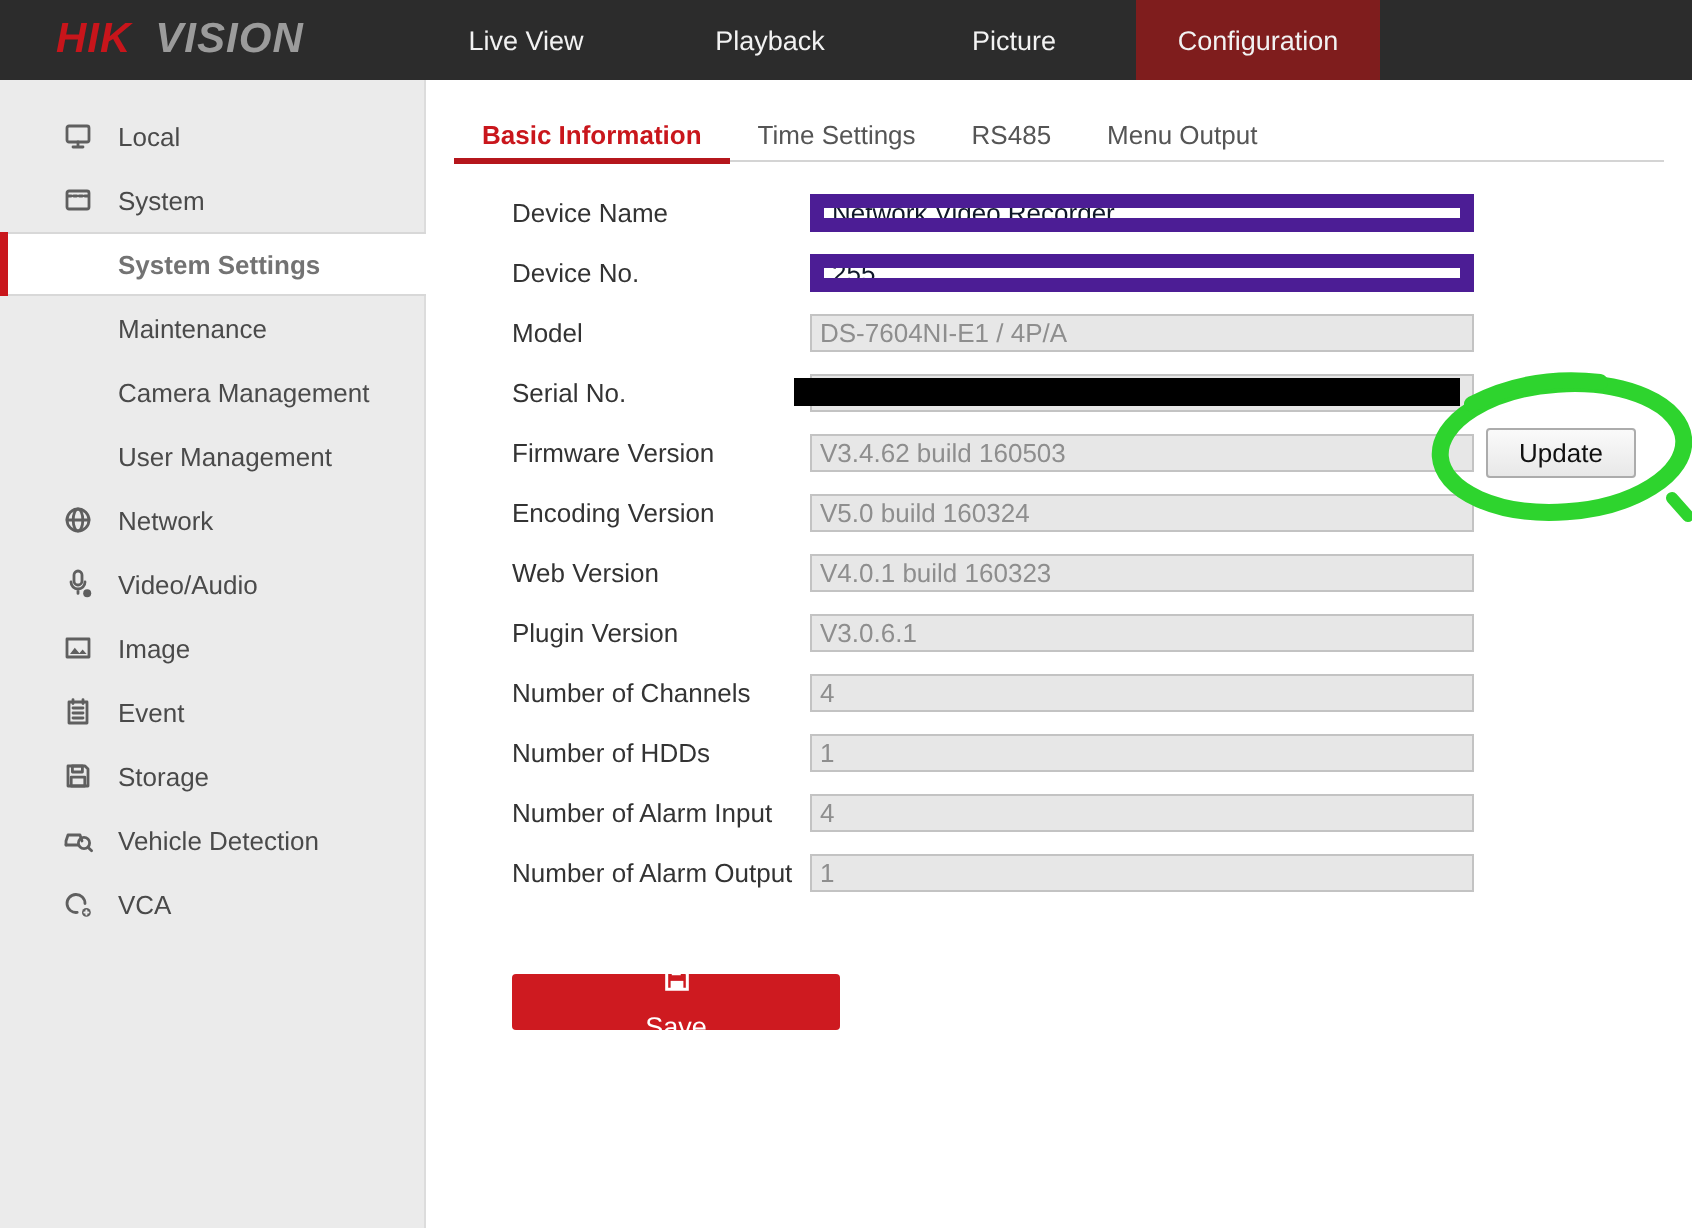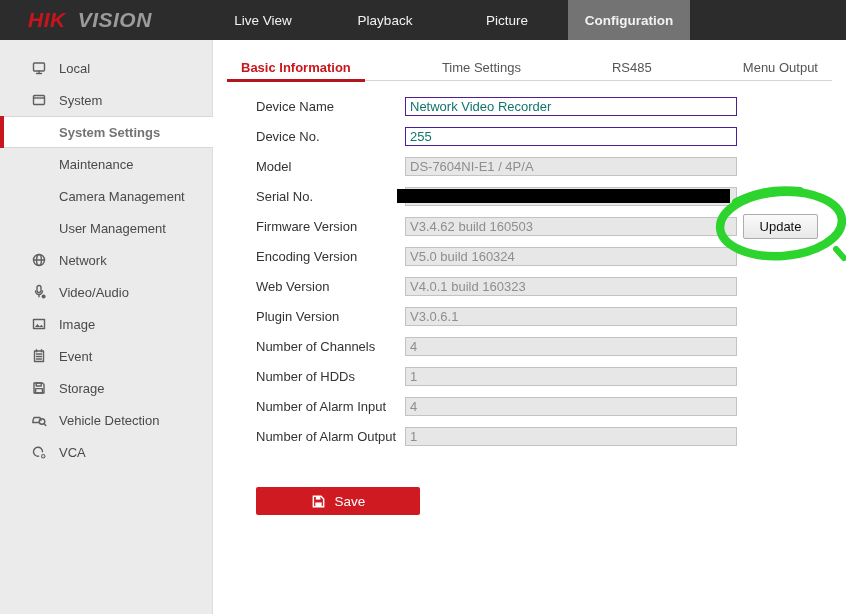--- a/index.html
+++ b/index.html
@@ -8,63 +8,63 @@
 
   
   .topbar { height:40px; background:#2c2c2c; display:flex; align-items:stretch; }
   .logo { width:202px; display:flex; align-items:center; padding-left:28px;
           font-style:italic; font-weight:bold; font-size:21px; letter-spacing:.5px;gap:12px; }
   .logo-hik { color:#c8151b; }
   .logo-vision { color:#9b9b9b; }
   .topnav { display:flex; }
   .nav-item { width:122px; display:flex; align-items:center; justify-content:center;
               color:#f2f2f2; font-size:13.5px; cursor:pointer; }
-  .nav-item.active { background:#737373; font-weight:bold; }
+  .nav-item.active { background:#7f1d1d; font-weight:normal; }
 
   
   .body { display:flex; height:574px; }
   .sidebar { width:213px; background:#ebebeb; border-right:1px solid #dcdcdc;
              padding-top:12px; flex:none; }
   .side-item { height:32px; display:flex; align-items:center; color:#4a4a4a;
                font-size:13px; position:relative; cursor:pointer; }
   .side-item .icon { width:17px; height:16px; margin-left:30px; margin-right:12px;
                      display:flex; align-items:center; justify-content:center; flex:none; }
   .side-item.sub { padding-left:59px; }
   .side-item.active { background:#fff; border-top:1px solid #d8d8d8; border-bottom:1px solid #d8d8d8;
                       color:#737373; font-weight:bold; width:214px; }
   .side-item.active::before { content:""; position:absolute; left:0; top:-1px; bottom:-1px;
                               width:4px; background:#c9161c; }
   .icon svg { stroke:#5f5f5f; fill:none; stroke-width:1.4; stroke-linejoin:round; stroke-linecap:round; }
 
   
   .content { flex:1; position:relative; background:#fff; }
-  .tabbar { display:flex; margin:15px 14px 0 14px; border-bottom:1px solid #d4d4d4; height:26px;justify-content:space-between; }
+  .tabbar { display:flex; margin:15px 14px 0 14px; border-bottom:1px solid #d4d4d4; height:26px; }
   .tab { position:relative; padding:0 14px; display:flex; align-items:center;
          font-size:13px; color:#555; cursor:pointer; }
   .tab.active { color:#c9161c; font-weight:bold; }
   .tab.active::after { content:""; position:absolute; left:0; right:0; bottom:-2px;
                        height:3px; background:#b5161c; }
 
   .form { margin:10px 0 0 43px; }
   .form-row { display:flex; align-items:center; height:30px; position:relative; }
   .form-row label { width:149px; font-size:13px; color:#333; flex:none; }
   .form-row input { width:332px; height:19px; font-size:13px; padding:1px 4px;
-                    border:1px solid #4c1d95; color:#0f766e; background:#fff;
+                    border:7px solid #4c1d95; color:#0f172a; background:#fff;
                     font-family:"Liberation Sans", sans-serif; }
   .form-row input:disabled { background:#e7e7e7; border:1px solid #c3c3c3; color:#8e8e8e; }
   .redaction { position:absolute; left:141px; top:8px; width:333px; height:14px; background:#000; }
 
   .update-btn { margin-left:6px; width:75px; height:25px; font-size:13px; color:#111;
                 background:linear-gradient(#fafafa,#e8e8e8); border:1px solid #acacac;
                 border-radius:2px; cursor:pointer; font-family:"Liberation Sans", sans-serif; }
 
   .save-btn { margin-top:36px; width:164px; height:28px; background:#ce1a20; color:#fff;
               border:none; border-radius:2px; font-size:13.5px; display:flex; align-items:center;
               justify-content:center; gap:9px; cursor:pointer;
-              font-family:"Liberation Sans", sans-serif; }
+              font-family:"Liberation Sans", sans-serif;flex-direction:column; }
 
   
   .annotation { position:absolute; left:0; top:0; width:846px; height:614px;
                 pointer-events:none; z-index:10; }
 </style>
 </head>
 <body>
 
 <div class="page">
 

